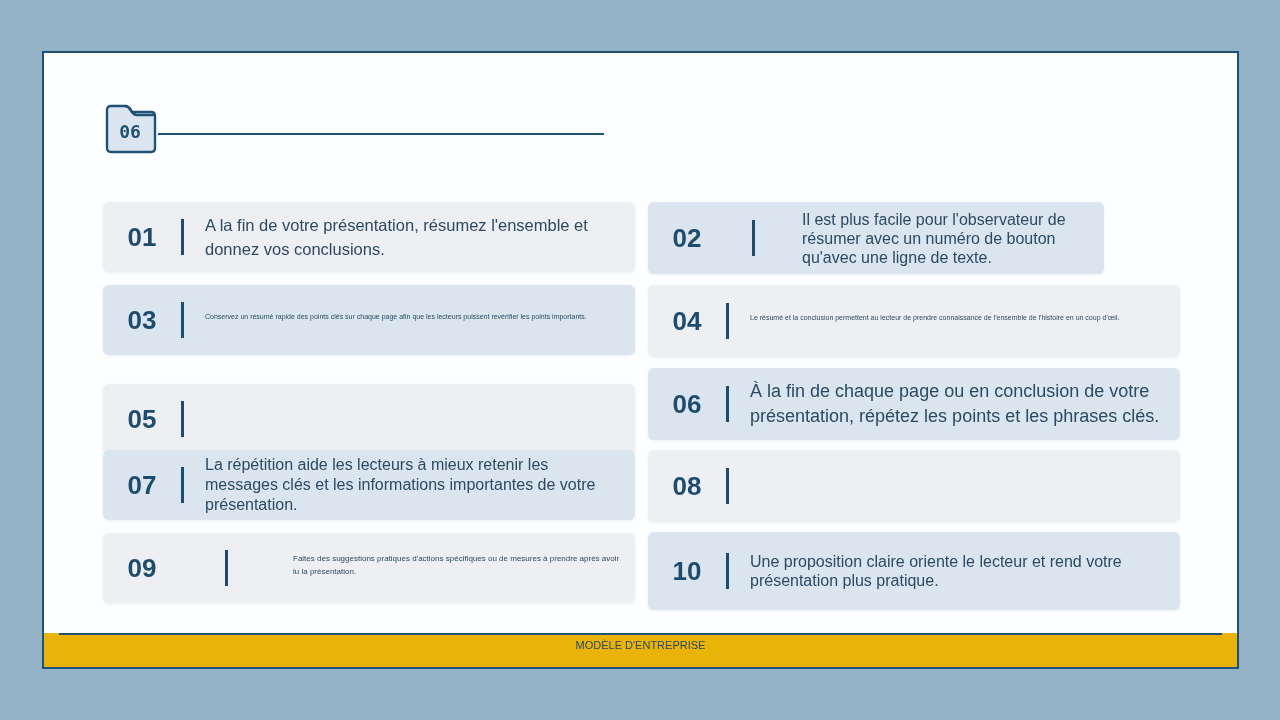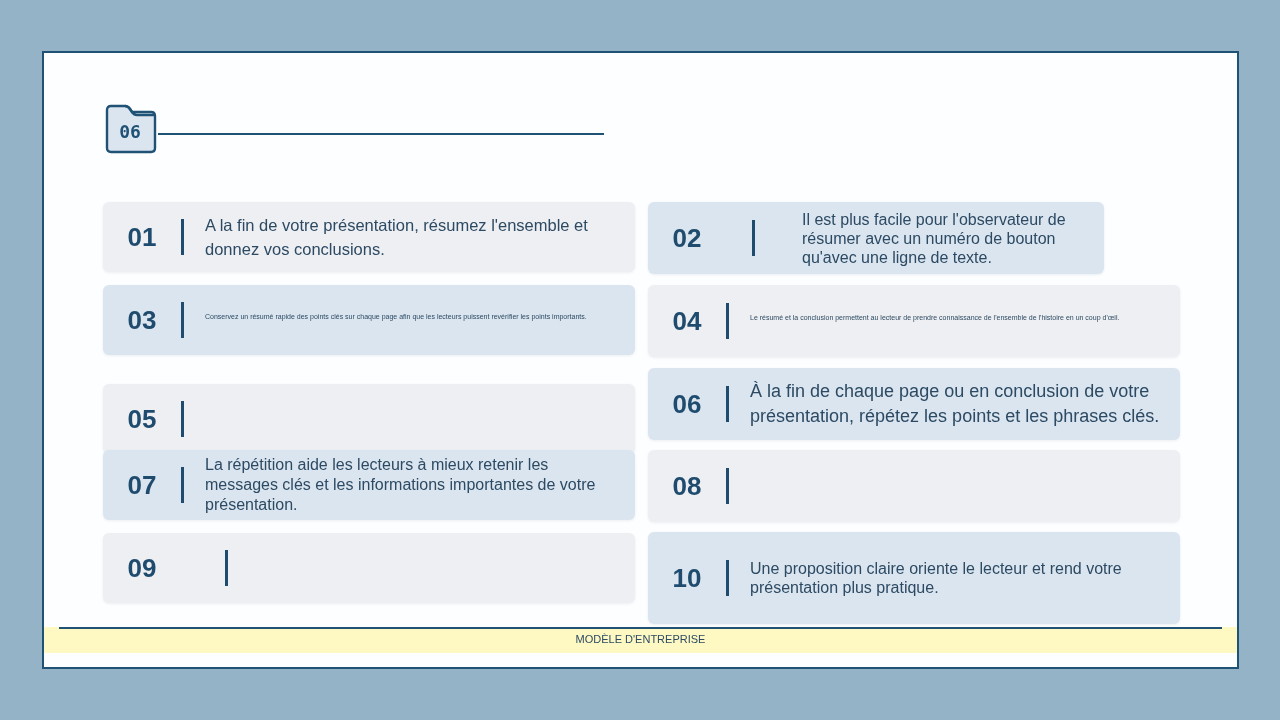--- a/index.html
+++ b/index.html
@@ -82,23 +82,23 @@
     font-family: "Liberation Sans", sans-serif;
     color: #2c4a63;
     padding-right: 10px;
   }
   .t-lg { font-size: 16.5px; line-height: 24px; }
   .t-md { font-size: 16px; line-height: 19px; }
   .t-sm { font-size: 8px; line-height: 13px; }
   .t-xs { font-size: 7px; line-height: 12px; }
   .footer-band {
     position: absolute;
-    left: 0; bottom: 14px;
-    width: 100%; height: 26px;
-    background: #fef9c3;
+    left: 0; bottom: 0;
+    width: 100%; height: 34px;
+    background: #eab308;
   }
   .footer-line {
     position: absolute;
     left: 15px; right: 15px; top: 0;
     height: 2px;
     background: #1f5275;
   }
   .footer-text {
     position: absolute;
     left: 0; right: 0; top: 6px;
@@ -162,22 +162,23 @@
       <div class="text t-md" style="line-height:20px;">La répétition aide les lecteurs à mieux retenir les messages clés et les informations importantes de votre présentation.</div>
     </div>
     <div class="card gray" style="left:545px;top:248px;width:532px;height:72px;">
       <div class="num">08</div>
       <div class="bar"></div>
     </div>
 
     <div class="card gray" style="left:0;top:331px;width:532px;gap:44px;">
       <div class="num">09</div>
       <div class="bar"></div>
+      <div class="text t-sm" style="margin-top:-6px;">Faites des suggestions pratiques d'actions spécifiques ou de mesures à prendre après avoir lu la présentation.</div>
     </div>
-    <div class="card blue" style="left:545px;top:330px;width:532px;height:92px;">
+    <div class="card blue" style="left:545px;top:330px;width:532px;height:78px;">
       <div class="num">10</div>
       <div class="bar"></div>
       <div class="text t-md" style="max-width:420px;">Une proposition claire oriente le lecteur et rend votre présentation plus pratique.</div>
     </div>
   </div>
 
   <div class="footer-band">
     <div class="footer-line"></div>
     <div class="footer-text">MODÈLE D'ENTREPRISE</div>
   </div>

